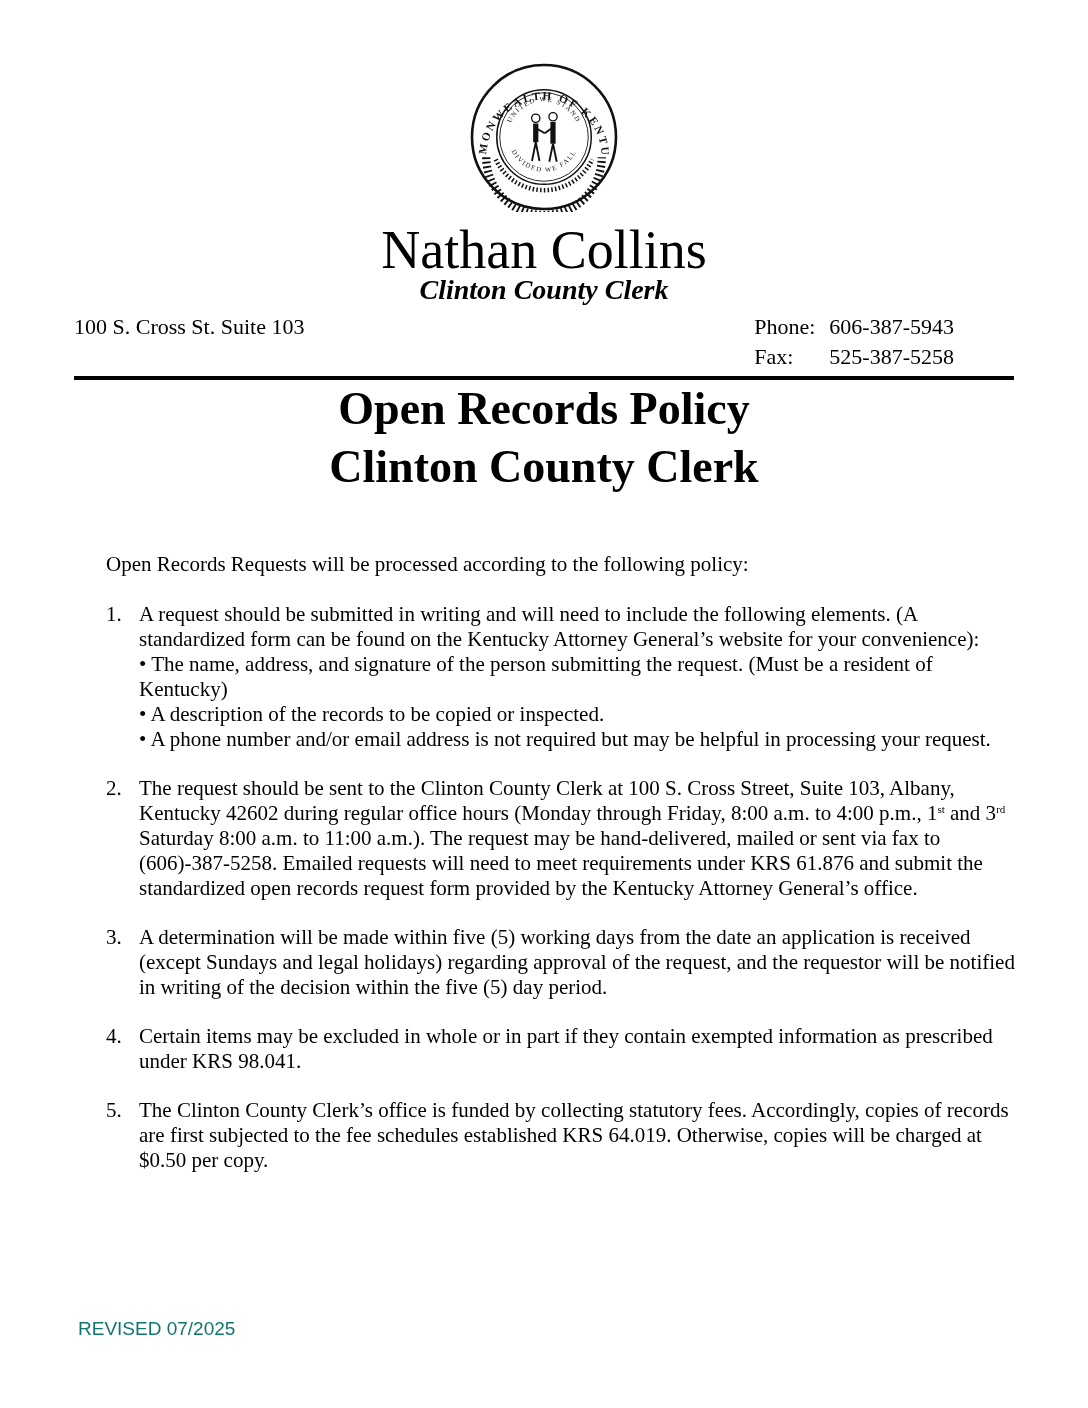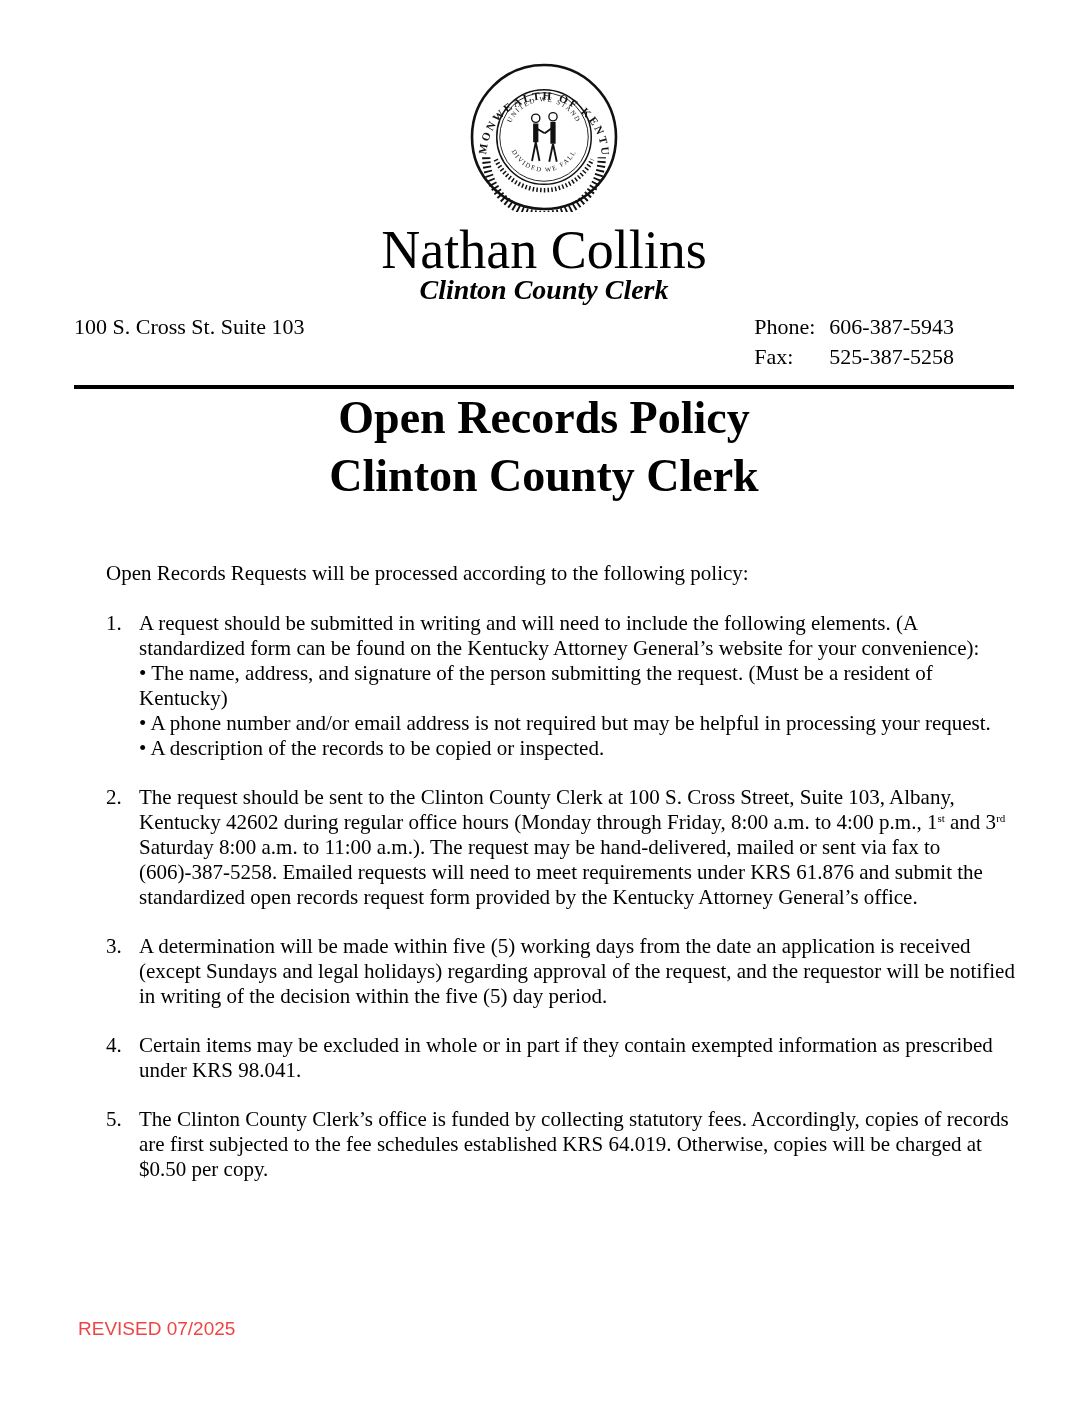--- a/index.html
+++ b/index.html
@@ -7,35 +7,35 @@
   .page {
     position:relative; width:1088px; height:1408px; background:#ffffff;
     color:#000; font-family:"Liberation Serif","DejaVu Serif",serif;
     overflow:hidden;
   }
   .seal-wrap { padding-top:62px; text-align:center; }
   .h-name { text-align:center; font-size:54px; line-height:48px; margin-top:10px; }
   .h-title { text-align:center; font-size:28px; line-height:32px; font-weight:bold; font-style:italic; }
   .header-row {
     width:940px; margin:6px auto 0; display:flex; justify-content:space-between;
-    font-size:22px; line-height:30px; border-bottom:4px solid #000; padding-bottom:13px;
+    font-size:22px; line-height:30px; border-bottom:4px solid #000; padding-bottom:4px;
   }
   .contact { margin-right:60px; }
   .contact .lbl { display:inline-block; width:75px; }
   .doc-title { text-align:center; font-weight:bold; font-size:46px; line-height:58px; }
   .body-text { margin:56px 64px 0 106px; font-size:21px; line-height:25px; }
   .intro { margin-bottom:25px; }
   .list-item { display:flex; margin-bottom:24px; }
   .list-item:last-child { margin-bottom:0; }
   .num { width:33px; flex:none; }
   .item-content { flex:1; }
   .item-content sup { font-size:11px; line-height:0; position:relative; top:-7px; vertical-align:baseline; }
   .footer {
     position:absolute; left:78px; top:1318px;
-    font-family:"Liberation Sans","DejaVu Sans",sans-serif; font-size:19px; color:#ef4444;
+    font-family:"Liberation Sans","DejaVu Sans",sans-serif; font-size:19px; color:#0f766e;
   }
   .seal-svg text { fill:#111; font-family:"Liberation Serif","DejaVu Serif",serif; }
 </style>
 </head>
 <body>
 
 <div class="page">
 
   <div class="seal-wrap">
     <svg class="seal-svg" width="150" height="150" viewBox="0 0 200 200">
@@ -96,22 +96,22 @@
   </div>
 
   <div class="body-text">
     <div class="intro">Open Records Requests will be processed according to the following policy:</div>
     <div id="policy-list">
         <div class="list-item">
           <span class="num">1.</span>
           <div class="item-content">
             <div>A request should be submitted in writing and will need to include the following elements. (A standardized form can be found on the Kentucky Attorney General’s website for your convenience):</div>
             <div>• The name, address, and signature of the person submitting the request. (Must be a resident of Kentucky)</div>
+            <div>• A description of the records to be copied or inspected.</div>
             <div>• A phone number and/or email address is not required but may be helpful in processing your request.</div>
-            <div>• A description of the records to be copied or inspected.</div>
           </div>
         </div>
         <div class="list-item">
           <span class="num">2.</span>
           <div class="item-content">
             <div>The request should be sent to the Clinton County Clerk at 100 S. Cross Street, Suite 103, Albany, Kentucky 42602 during regular office hours (Monday through Friday, 8:00 a.m. to 4:00 p.m., 1<sup>st</sup> and 3<sup>rd</sup> Saturday 8:00 a.m. to 11:00 a.m.). The request may be hand-delivered, mailed or sent via fax to (606)-387-5258. Emailed requests will need to meet requirements under KRS 61.876 and submit the standardized open records request form provided by the Kentucky Attorney General’s office.</div>
           </div>
         </div>
         <div class="list-item">
           <span class="num">3.</span>

